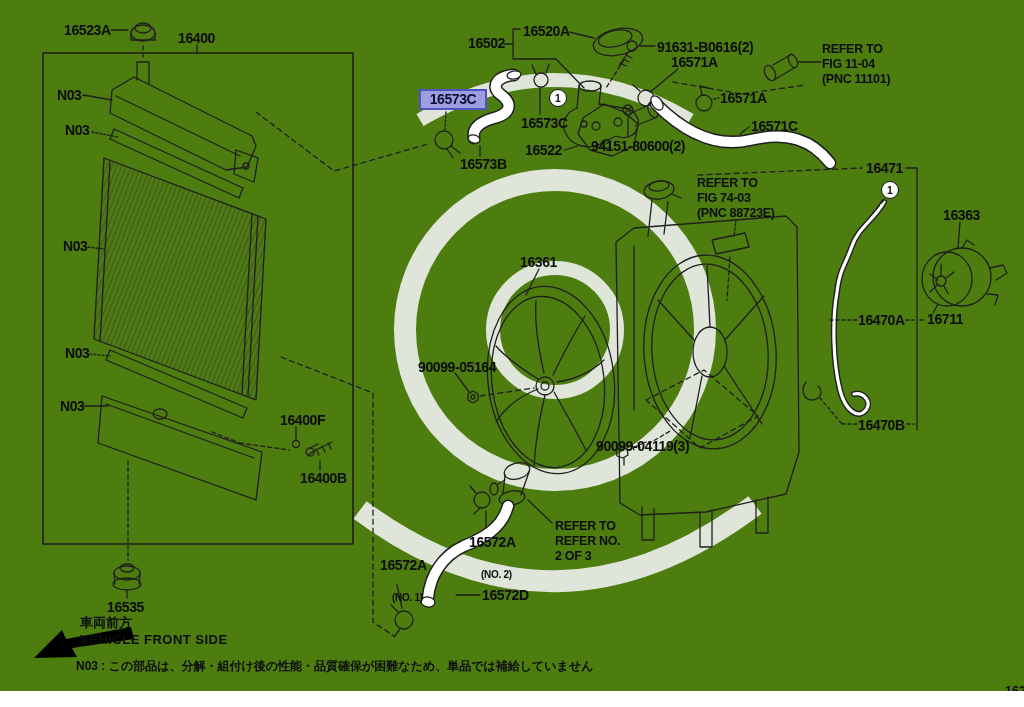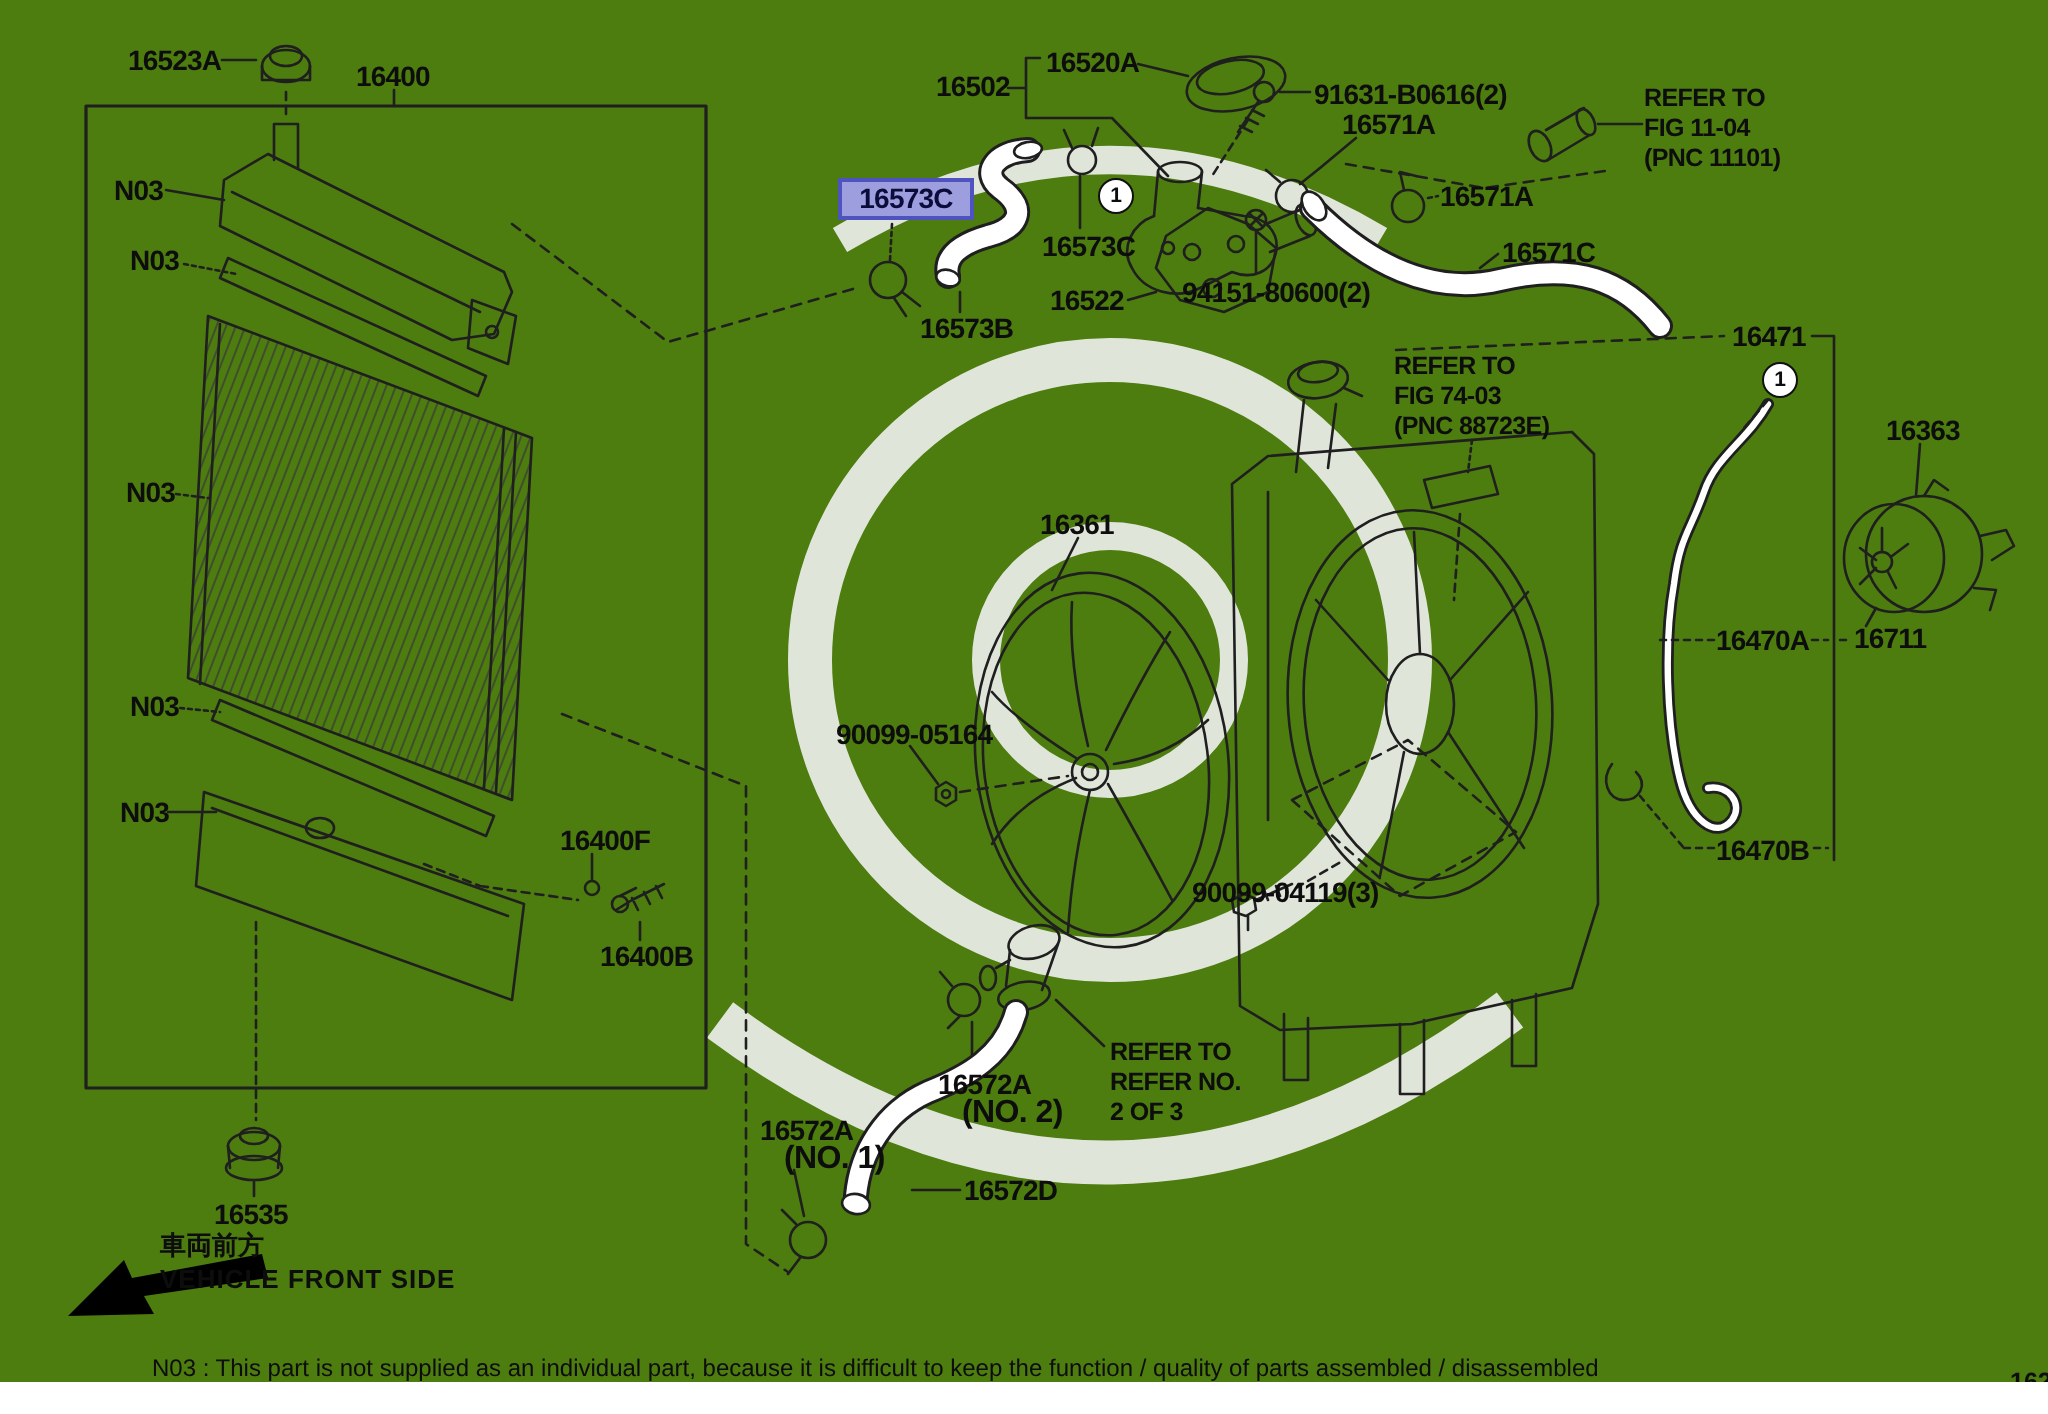--- a/index.html
+++ b/index.html
@@ -1,21 +1,21 @@
 <!DOCTYPE html>
 <html><head>
 <meta charset="utf-8">
 <style>
   html,body{margin:0;padding:0;background:#fff;}
   #stage{position:relative;width:1024px;height:691px;background:#4d7c0f;overflow:hidden;
          font-family:"Liberation Sans",sans-serif;color:#0d0d0d;}
   svg{position:absolute;left:0;top:0;}
   .lbl{position:absolute;font-size:14px;font-weight:bold;letter-spacing:-0.4px;white-space:nowrap;line-height:14px;}
   .lbl-sm{position:absolute;font-size:12.5px;font-weight:bold;letter-spacing:-0.3px;white-space:nowrap;line-height:15px;}
-  .lbl-xs{position:absolute;font-size:16px;font-weight:bold;letter-spacing:-0.3px;white-space:nowrap;line-height:12px;}
+  .lbl-xs{position:absolute;font-size:10px;font-weight:bold;letter-spacing:-0.3px;white-space:nowrap;line-height:12px;margin-top:18px;}
   .note{position:absolute;font-size:12px;font-weight:bold;letter-spacing:0;white-space:nowrap;line-height:17px;}
   .docid{position:absolute;font-size:12.5px;font-weight:600;margin-left:41px;}
   .circ{position:absolute;width:16px;height:16px;border:1.6px solid #111;border-radius:50%;
         font-size:10.5px;font-weight:bold;display:flex;align-items:center;justify-content:center;background:#fff;}
   .hl{background:#9c9ede;border:2px solid #4e53c0;color:#0c0c3a;text-align:center;padding:1px 3px 2px 3px;}
 </style>
 </head>
 <body>
 
 <div id="stage">
@@ -356,17 +356,17 @@
 <div class="lbl" style="left:280px;top:413px">16400F</div>
 <div class="lbl" style="left:300px;top:471px">16400B</div>
 <div class="lbl" style="left:107px;top:600px">16535</div>
 
 <svg width="120" height="45" viewBox="0 0 120 45" style="left:28px;top:622px">
   <polygon points="6,36 34,8 38,17 103,5 106,17 44,26 49,35" fill="#000"></polygon>
 </svg>
 <div class="note" style="left:80px;top:614px;font-size:13px">車両前方</div>
 <div class="note" style="left:80px;top:631px;font-size:13px;font-weight:700;letter-spacing:0.5px">VEHICLE FRONT SIDE</div>
 
-<div class="note" style="left:76px;top:676px;font-weight:400">N03 : This part is not supplied as an individual part, because it is difficult to keep the function / quality of parts assembled / disassembled</div>
+<div class="note" style="left:76px;top:658px">N03 : この部品は、分解・組付け後の性能・品質確保が困難なため、単品では補給していません</div>
 
 <div class="docid" style="left:964px;top:684px">162323L</div>
 
 </div>
 
 </body></html>

